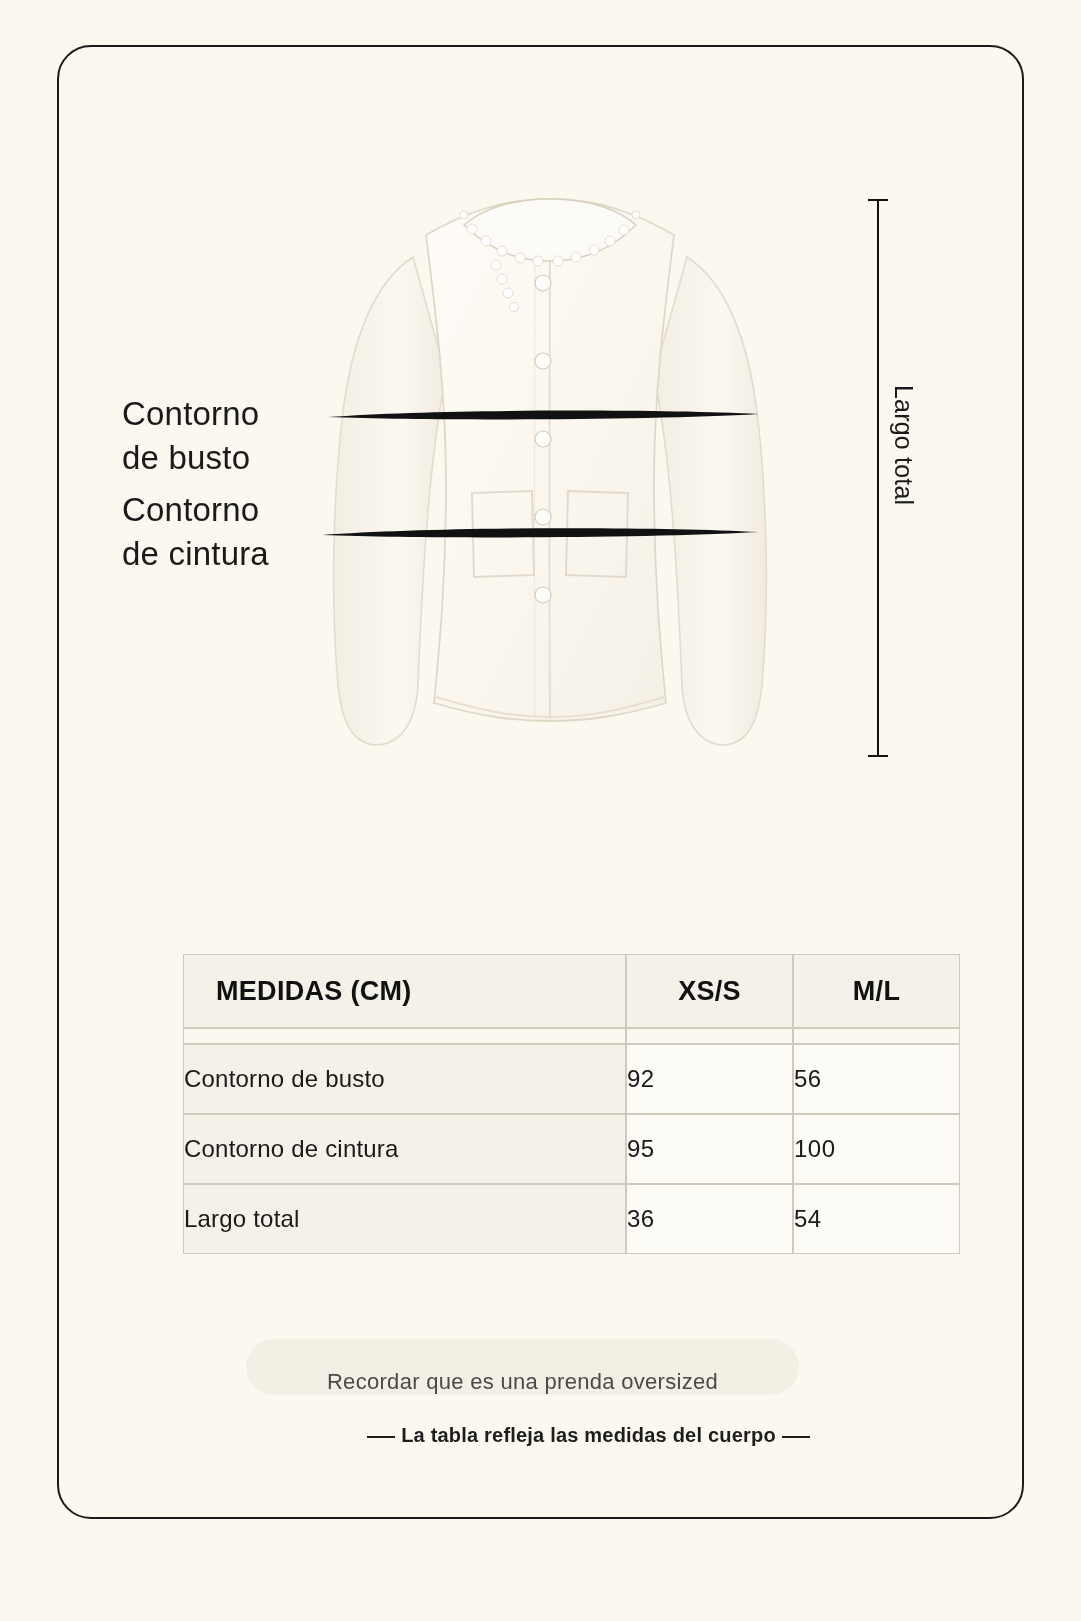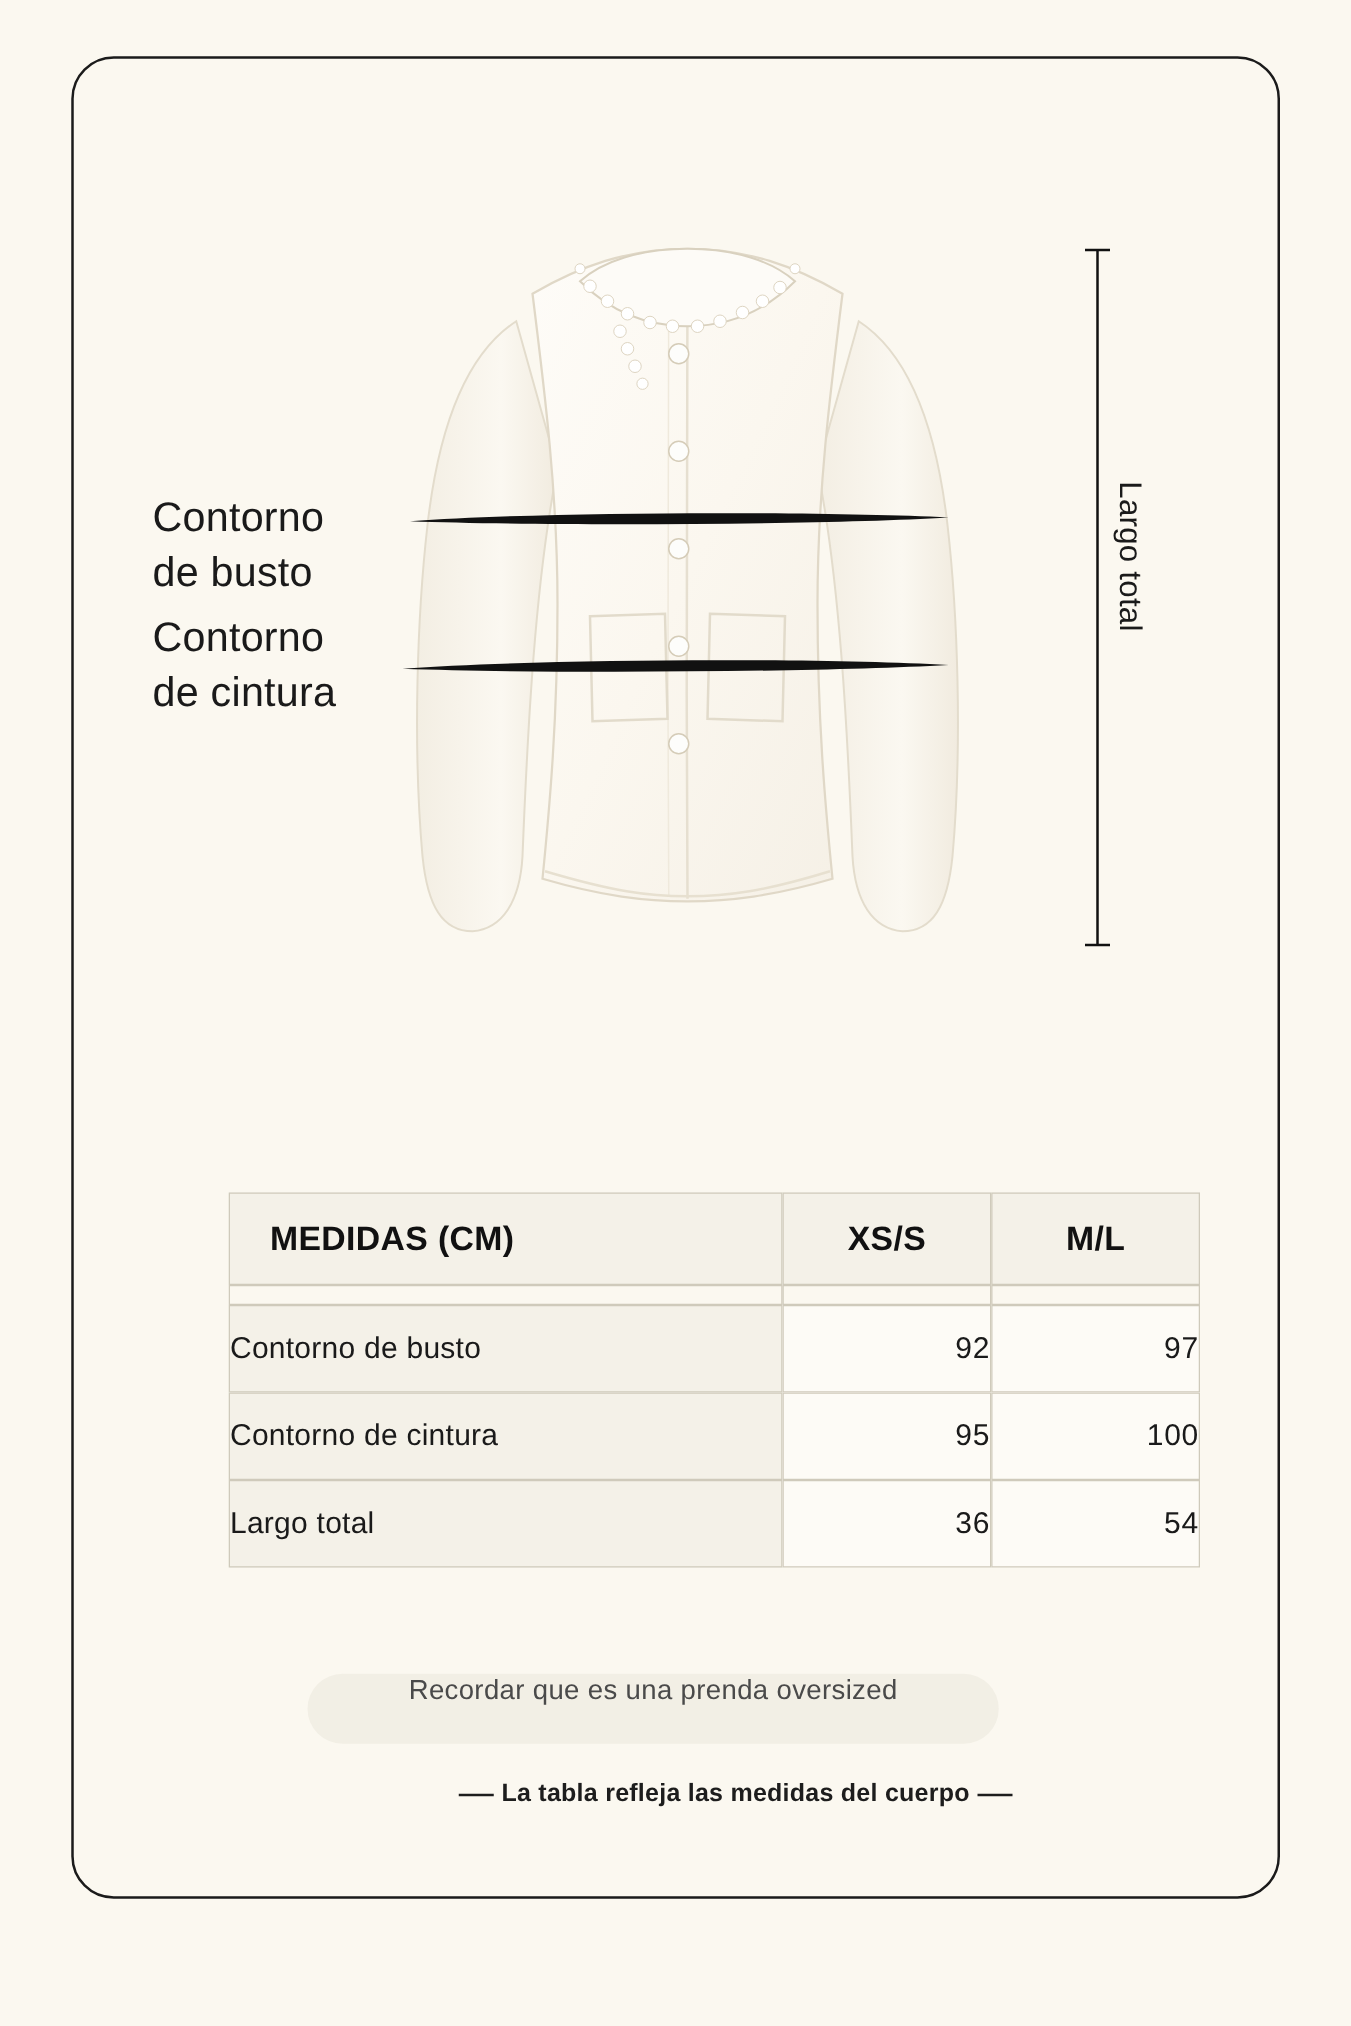--- a/index.html
+++ b/index.html
@@ -136,36 +136,36 @@
     color: #1a1a1a;
   }
   td.cell-name {
     background: #f4f1e8;
     text-align: left;
     padding-left: 32px;
     letter-spacing: 0.2px;
   }
   td.cell-val {
     background: #fdfbf6;
-    text-align: right;
+    text-align: left;
     font-size: 25px;
     letter-spacing: 0.5px;
   }
 
   
   .pill {
     position: absolute;
     left: 246px;
     top: 1339px;
     width: 553px;
     height: 56px;
     border-radius: 28px;
     background: #f2efe5;
     display: flex;
-    align-items: flex-start;
+    align-items: flex-end;
     justify-content: center;
     font-size: 22px;
     color: #4a4a4a;
     letter-spacing: 0.3px;
     box-sizing: border-box;
   }
   .footnote {
     position: absolute;
     left: 0;
     top: 1424px;
@@ -298,21 +298,21 @@
       </thead>
       <tbody>
         <tr class="spacer-row">
           <td></td>
           <td></td>
           <td></td>
         </tr>
         <tr class="data-row">
           <td class="cell-name">Contorno de busto</td>
           <td class="cell-val">92</td>
-          <td class="cell-val">97</td>
+          <td class="cell-val">56</td>
         </tr>
         <tr class="data-row">
           <td class="cell-name">Contorno de cintura</td>
           <td class="cell-val">95</td>
           <td class="cell-val">100</td>
         </tr>
         <tr class="data-row">
           <td class="cell-name">Largo total</td>
           <td class="cell-val">36</td>
           <td class="cell-val">54</td>

